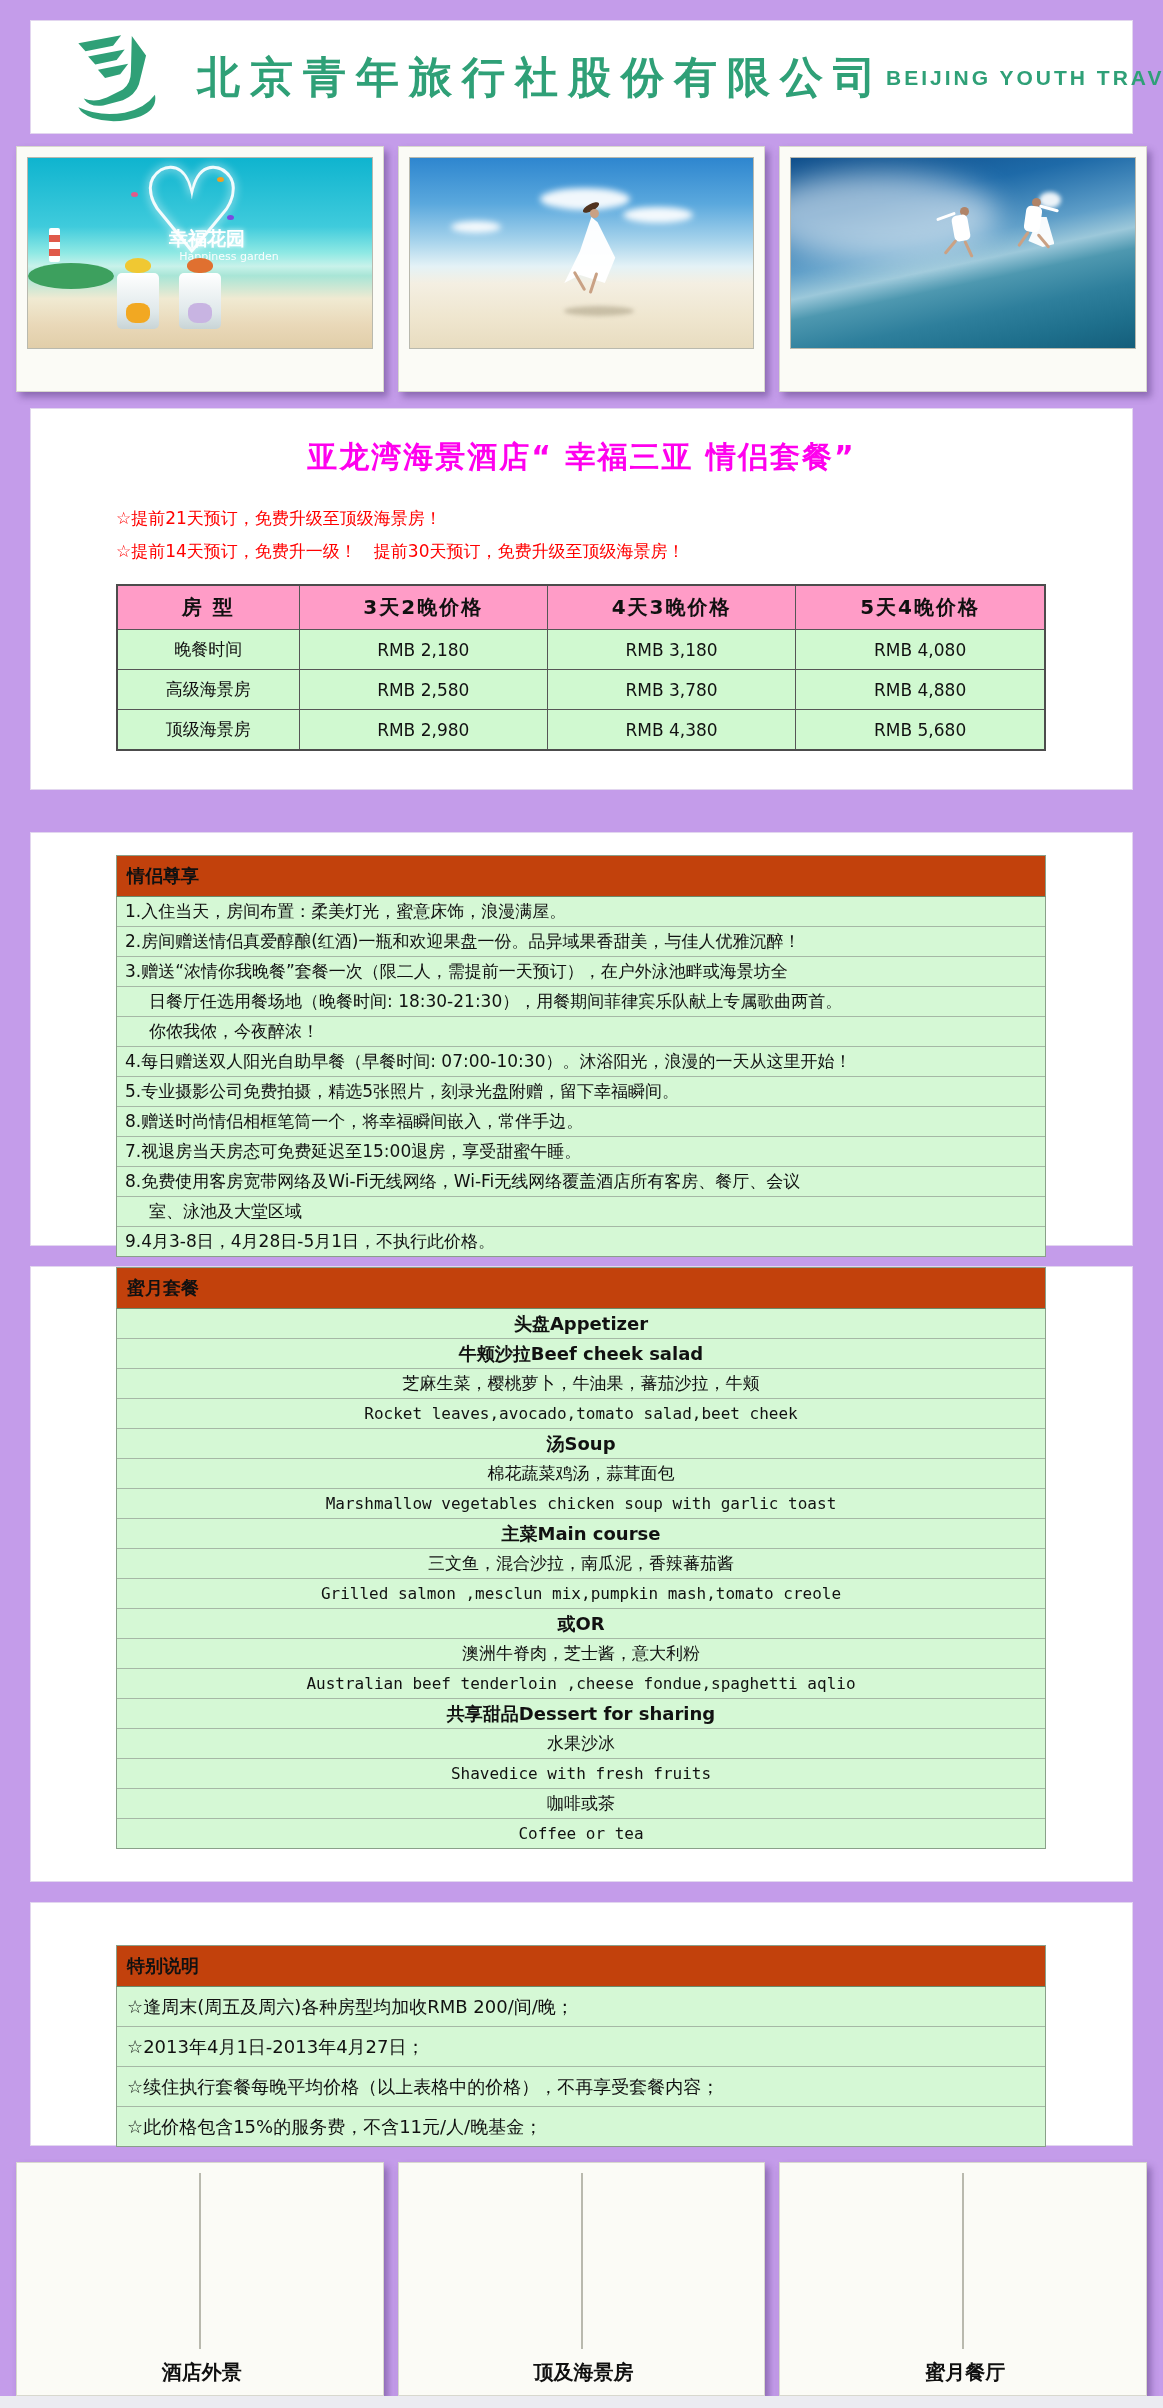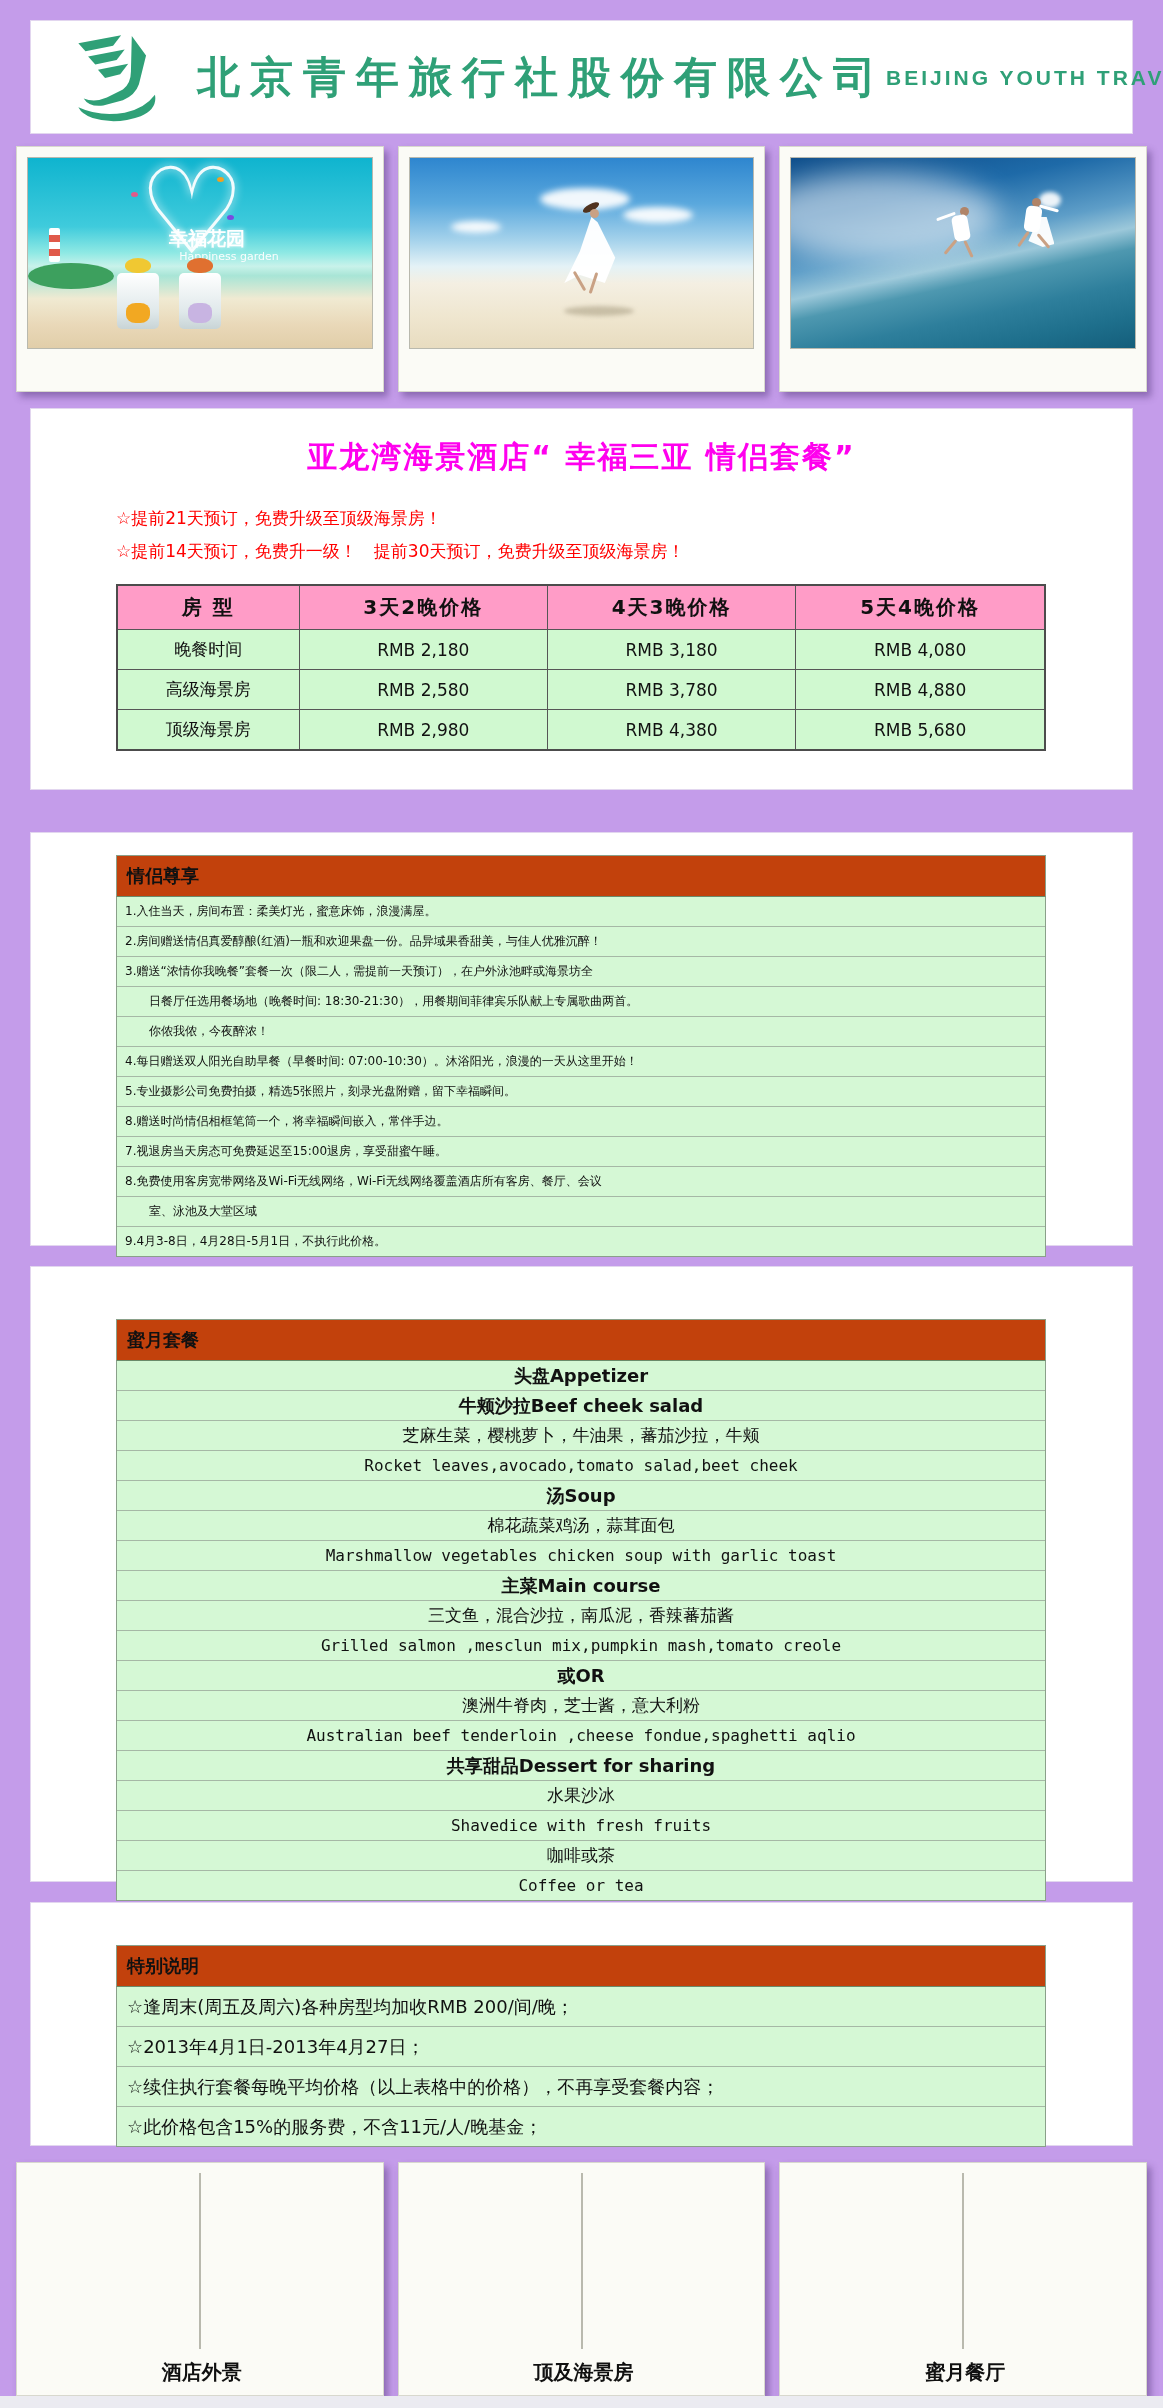--- a/index.html
+++ b/index.html
@@ -32,26 +32,26 @@
   .panel-couple{top:832px;height:414px;}
   .panel-menu{top:1266px;height:616px;}
   .panel-notes{top:1902px;height:244px;}
   .doc-title{margin-top:28px;text-align:center;font-size:30px;font-weight:bold;color:#FF00EE;letter-spacing:2px;}
   .red-notes{margin:24px 0 0 85px;color:#FF0000;font-size:17px;line-height:33px;}
   table.price{border-collapse:collapse;margin:16px 0 0 85px;width:930px;border:2px solid #4c4c4c;}
   table.price th{background:#FF9CC7;border:1px solid #565656;font-size:20px;padding:8px 4px;letter-spacing:2px;}
   table.price td{background:#D0F9D0;border:1px solid #565656;font-size:17px;text-align:center;padding:8px 4px;}
   .inner{margin-left:85px;width:930px;box-sizing:border-box;}
   .panel-couple .inner{margin-top:22px;}
-  .panel-menu .inner{margin-top:52px;}
+  .panel-menu .inner{}
   .panel-notes .inner{margin-top:42px;}
   .bar{background:#c2410c;border:1px solid #8aa08a;border-bottom:1px solid #6a8a6a;
        font-weight:bold;font-size:18px;padding:8px 10px;box-sizing:border-box;}
   .rows{background:#D5F8D5;border:1px solid #8aa08a;border-top:none;}
-  .list-row{border-top:1px solid #a6b8a6;padding:4px 8px;font-size:12px;line-height:21px;}
+  .list-row{border-top:1px solid #a6b8a6;padding:4px 8px;font-size:17px;line-height:21px;}
   .rows > :first-child{border-top:none;}
   .list-row.indent{padding-left:32px;}
   .menu-row{border-top:1px solid #a6b8a6;text-align:center;padding:4px 8px;line-height:21px;}
   .menu-row.plain{font-size:17px;}
   .menu-row.bold{font-size:18px;font-weight:bold;font-family:"DejaVu Sans","DejaVu Sans Mono",sans-serif;}
   .menu-row.mono{font-size:16px;font-family:"DejaVu Sans Mono",monospace;}
   .note-row{border-top:1px solid #a6b8a6;padding:8px 10px;font-size:18px;line-height:23px;}
   .bottom-strip{position:absolute;left:0;top:2396px;width:100%;height:12px;background:#ebebf1;}
   
   .abs{position:absolute;}

